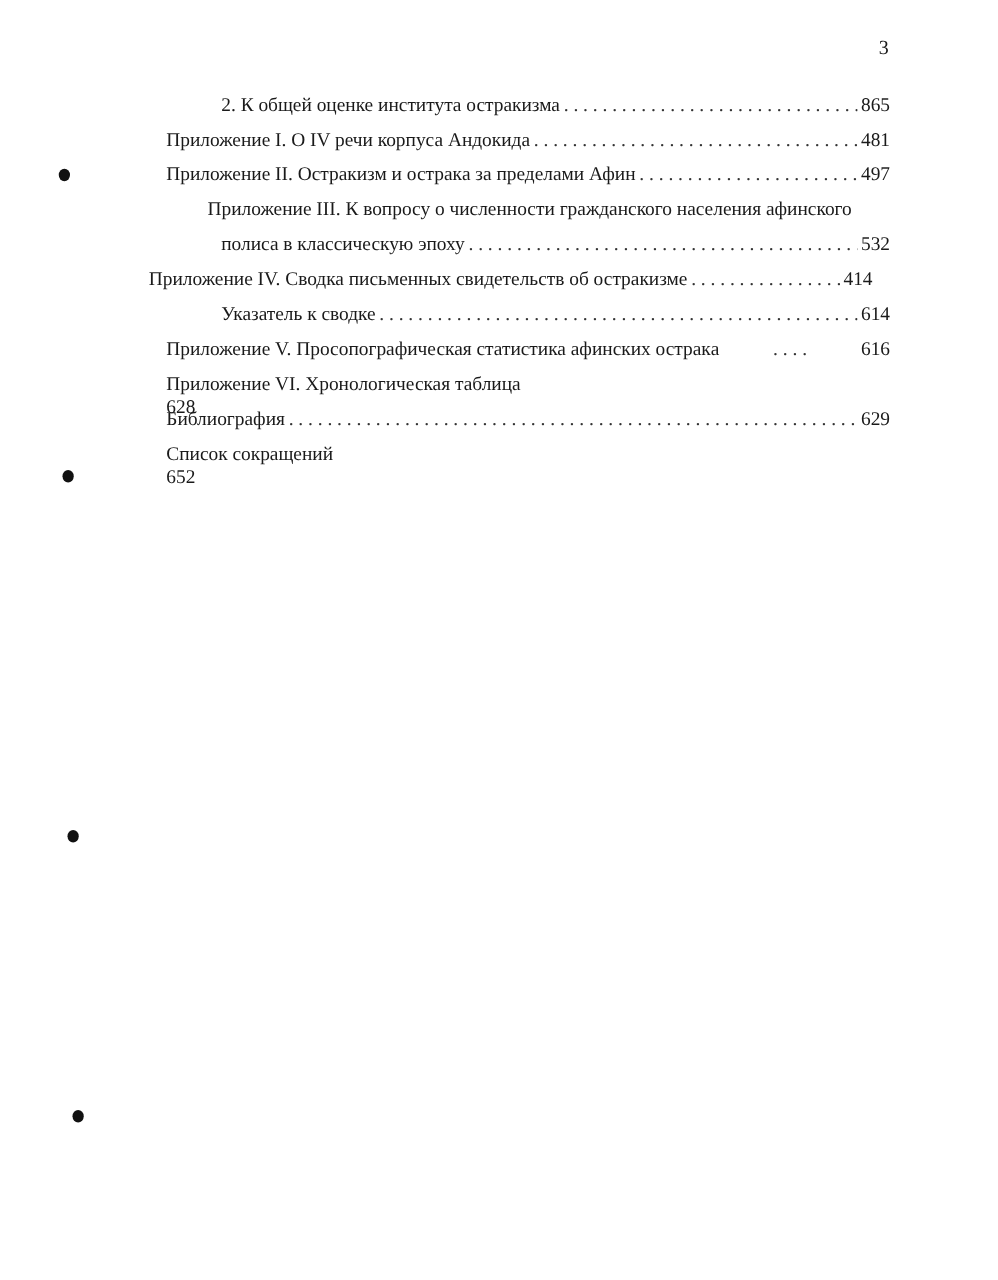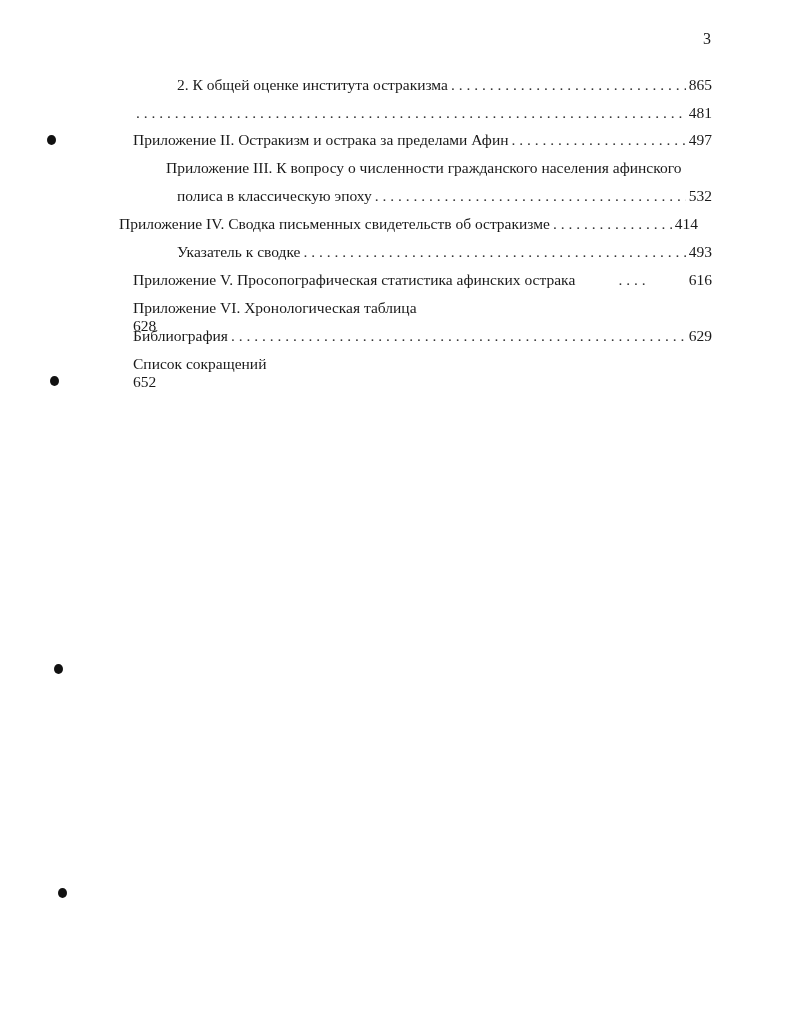--- a/index.html
+++ b/index.html
@@ -40,20 +40,21 @@
 
 <div class="toc">
 
   <div class="toc-line" style="left:177px; top:76px; width:535px;">
     <span class="toc-text">2. К общей оценке института остракизма</span>
     <span class="toc-dots"></span>
     <span class="toc-page">865</span>
   </div>
 
   <div class="toc-line" style="left:133px; top:104px; width:579px;">
+    <span class="toc-text">Приложение I. О IV речи корпуса Андокида</span>
     <span class="toc-dots"></span>
     <span class="toc-page">481</span>
   </div>
 
   <div class="toc-line" style="left:133px; top:131px; width:579px;">
     <span class="toc-text">Приложение II. Остракизм и остракa за пределами Афин</span>
     <span class="toc-dots"></span>
     <span class="toc-page">497</span>
   </div>
 
@@ -69,21 +70,21 @@
 
   <div class="toc-line" style="left:119px; top:215px; width:579px;">
     <span class="toc-text">Приложение IV. Сводка письменных свидетельств об остракизме</span>
     <span class="toc-dots"></span>
     <span class="toc-page">414</span>
   </div>
 
   <div class="toc-line" style="left:177px; top:243px; width:535px;">
     <span class="toc-text">Указатель к сводке</span>
     <span class="toc-dots"></span>
-    <span class="toc-page">493</span>
+    <span class="toc-page">614</span>
   </div>
 
   <div class="toc-line" style="left:133px; top:271px; width:579px;gap:40px;">
     <span class="toc-text">Приложение V. Просопографическая статистика афинских остракa</span>
     <span class="toc-dots"></span>
     <span class="toc-page">616</span>
   </div>
 
   <div class="toc-line" style="left:133px; top:299px; width:579px;flex-direction:column;">
     <span class="toc-text">Приложение VI. Хронологическая таблица</span>

